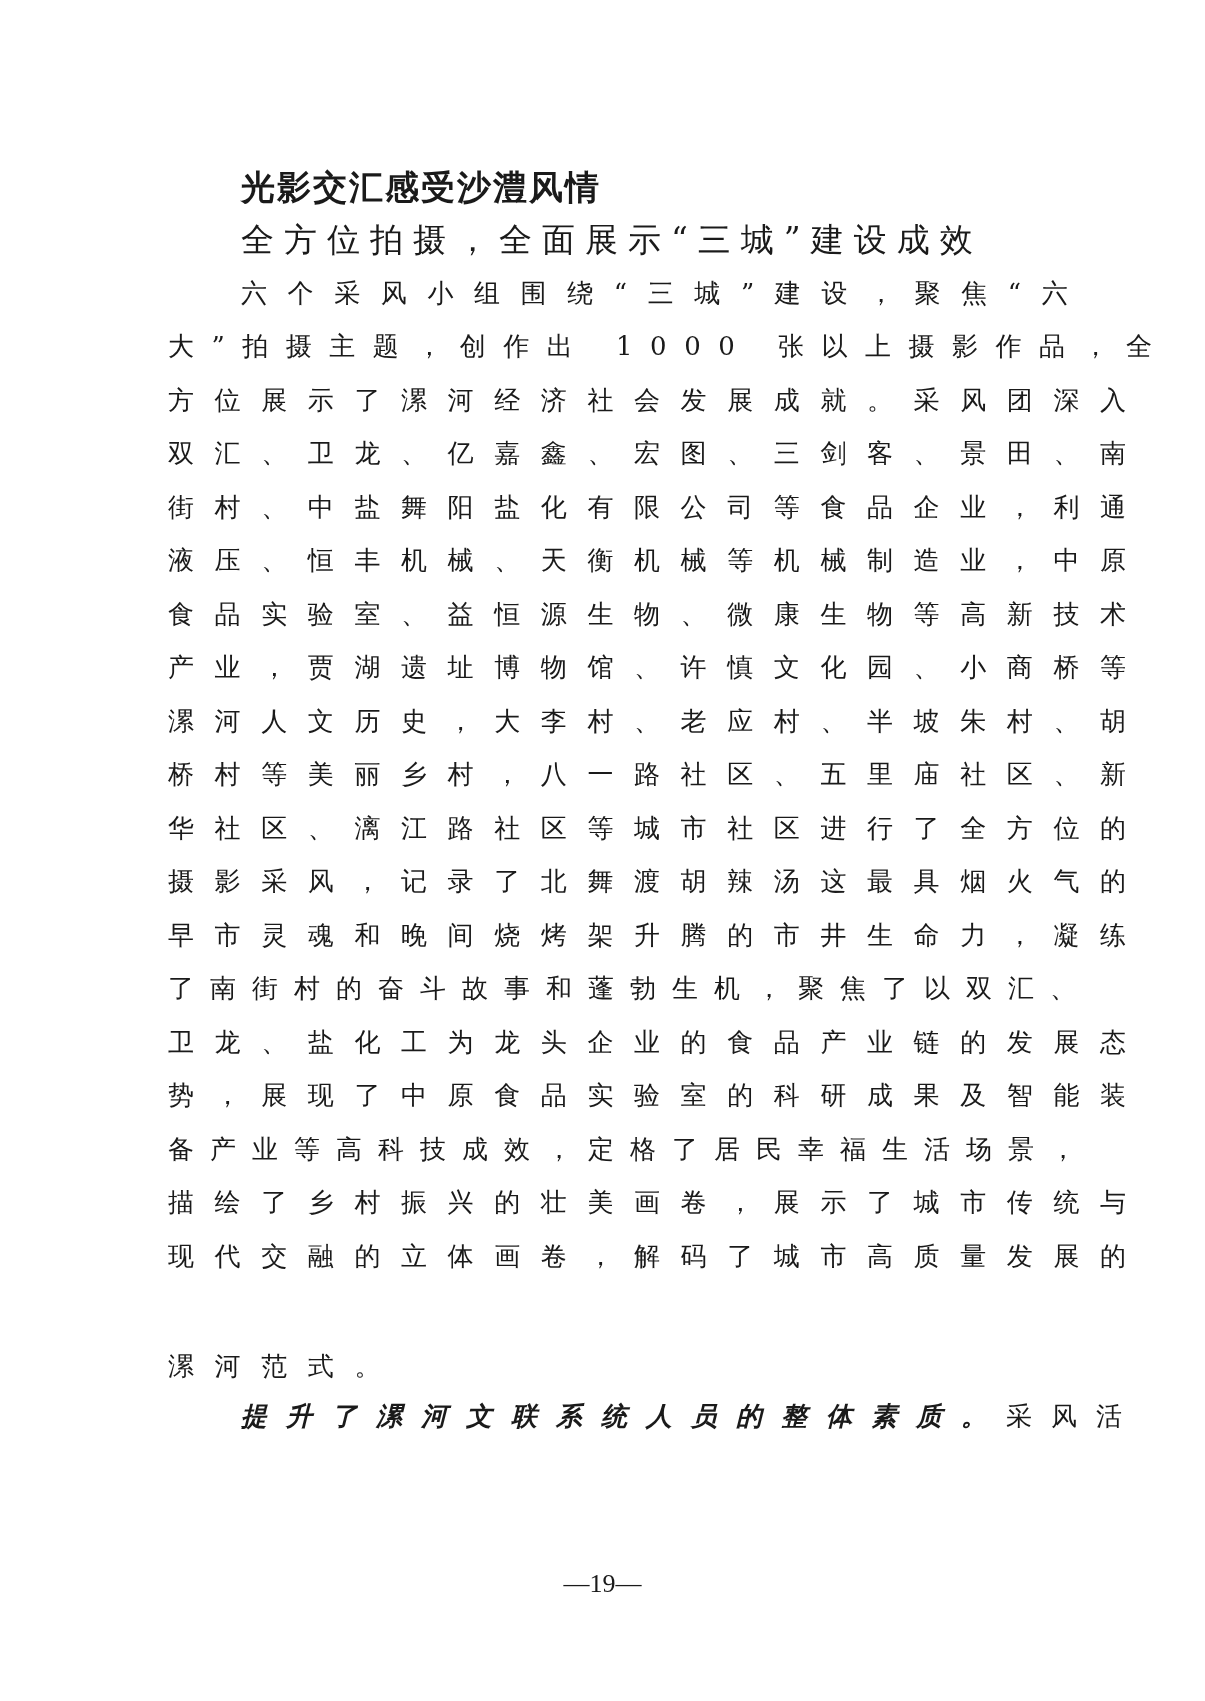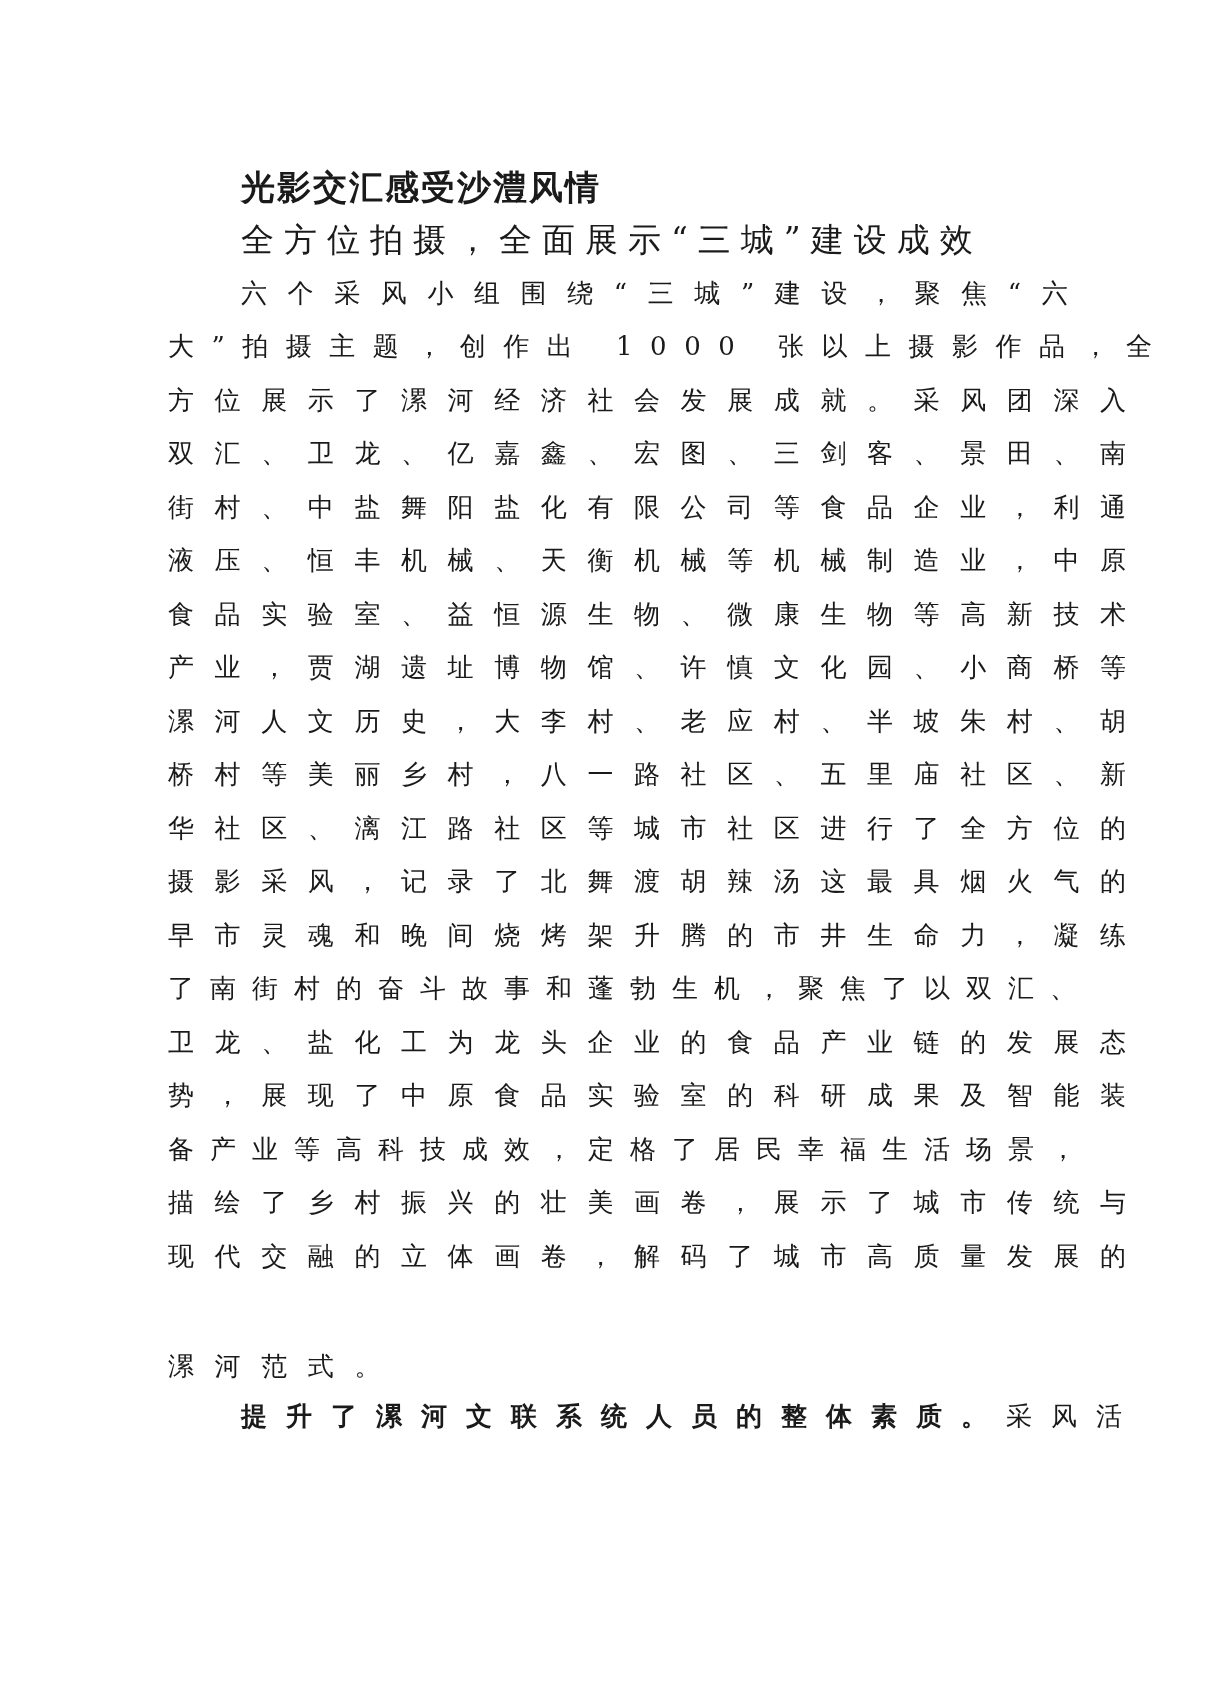--- a/index.html
+++ b/index.html
@@ -40,21 +40,21 @@
       font-weight: bold;
       font-size: 34px;
       letter-spacing: 2px;
     }
     .subhead {
       left: 241px;
       font-family: "DejaVu Serif", "Liberation Serif", serif;
       font-size: 33px;
       letter-spacing: 10px;
     }
-    .bold { font-weight: bold; }
+    .bold { font-weight: bold; font-style: italic; }
     .normal { font-weight: normal; }
     .page-number {
       position: absolute;
       left: 0;
       width: 1205px;
       top: 1566px;
       text-align: center;
       font-family: "Liberation Serif", "DejaVu Serif", serif;
       font-size: 26px;
       line-height: 36px;
@@ -91,14 +91,15 @@
     <div class="line" style="top:1175px;">描绘了乡村振兴的壮美画卷，展示了城市传统与</div>
     <div class="line" style="top:1229px;">现代交融的立体画卷，解码了城市高质量发展的</div>
     <div class="line" style="top:1339px;">漯河范式。</div>
   </div>
 
 
   <div class="line indent" style="top:1389px; letter-spacing:19px;">
     <span class="bold">提升了漯河文联系统人员的整体素质。</span><span class="normal">采风活</span>
   </div>
 
+  <div class="page-number">—19—</div>
 
 </div>
 
 </body></html>

